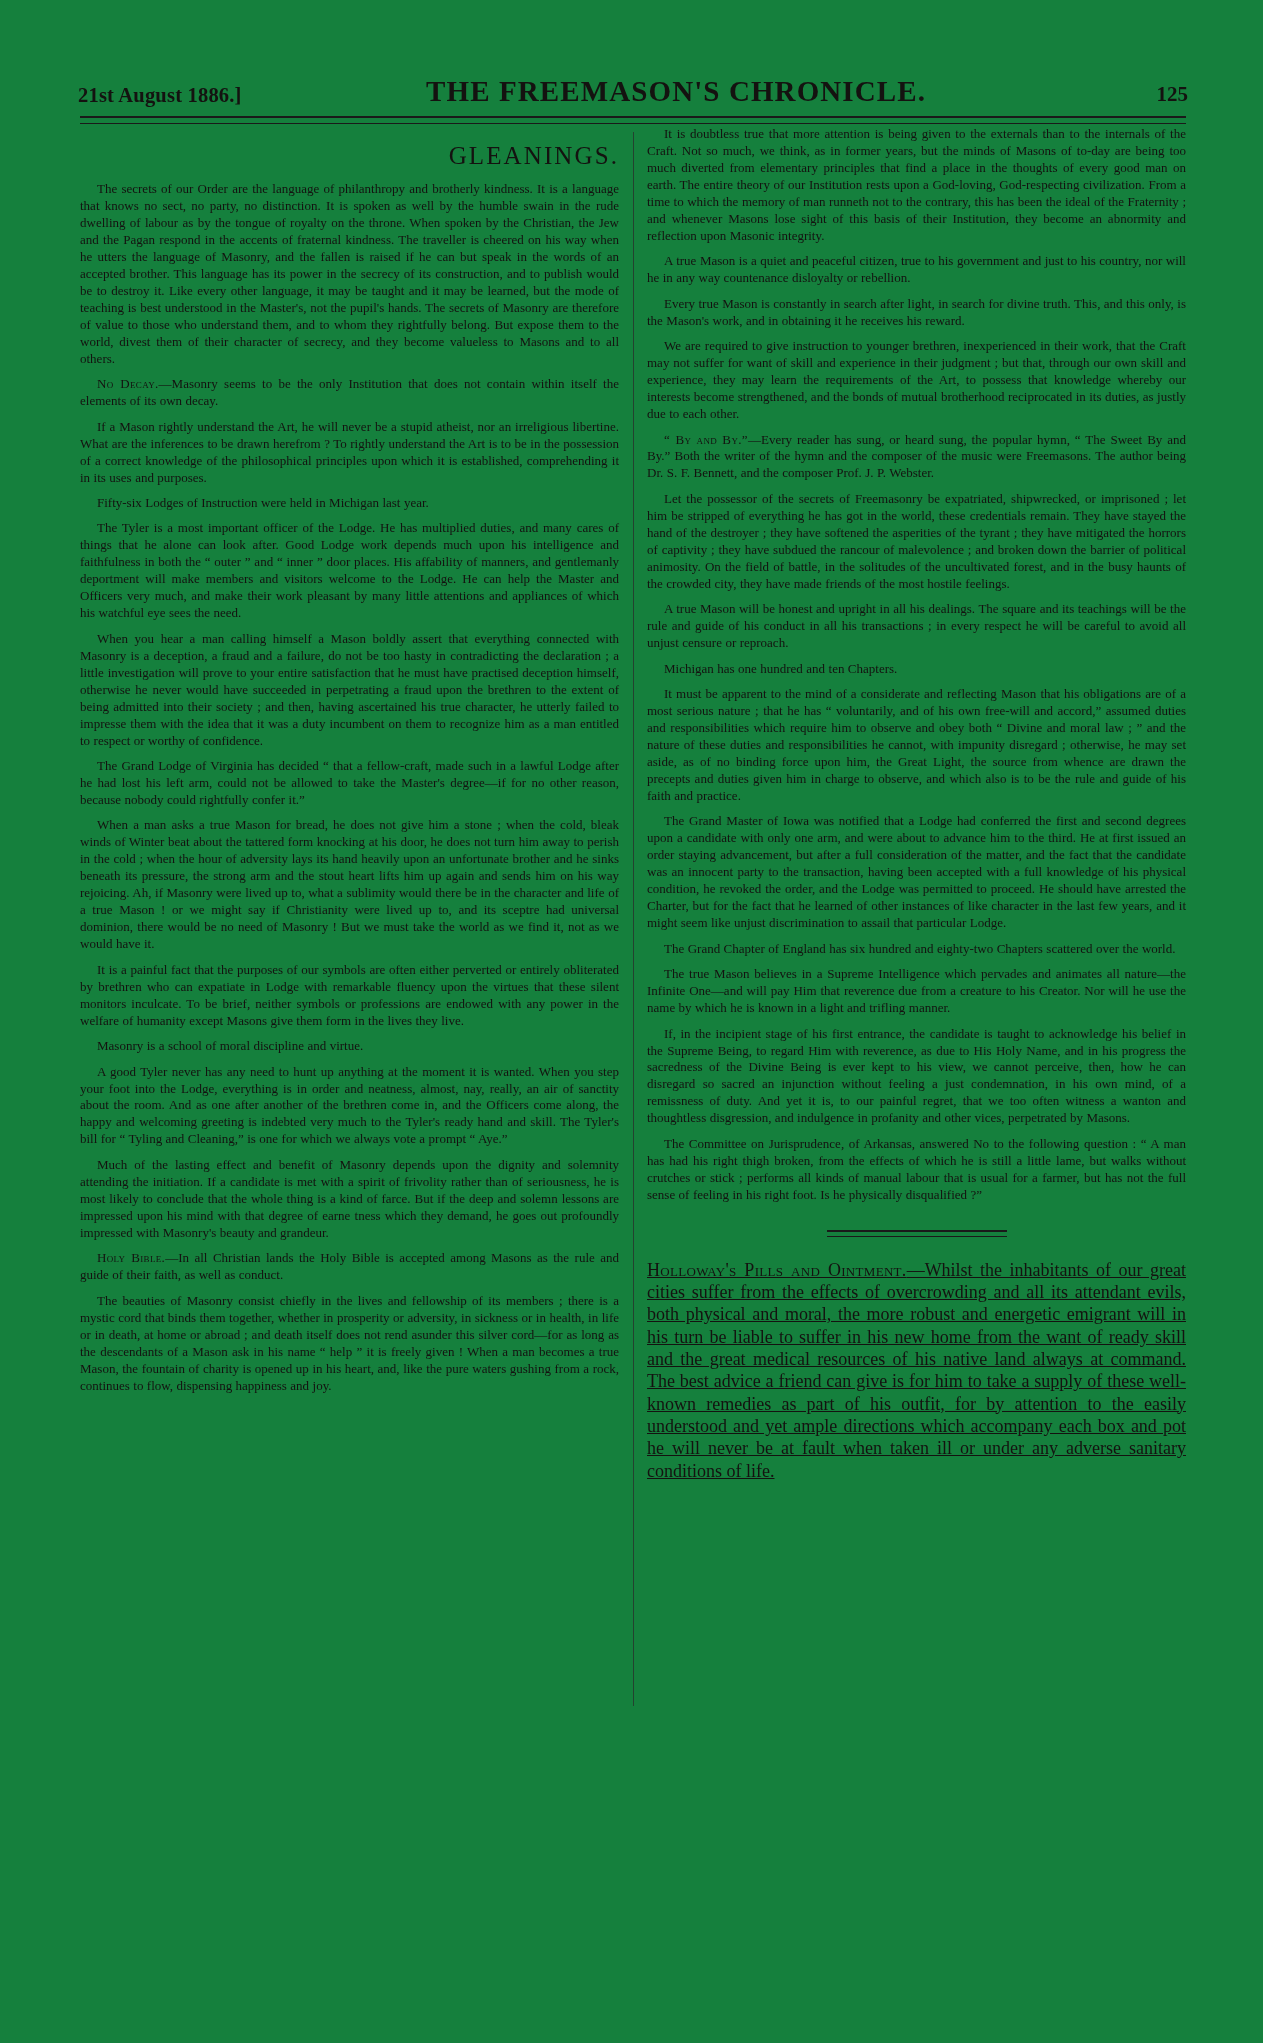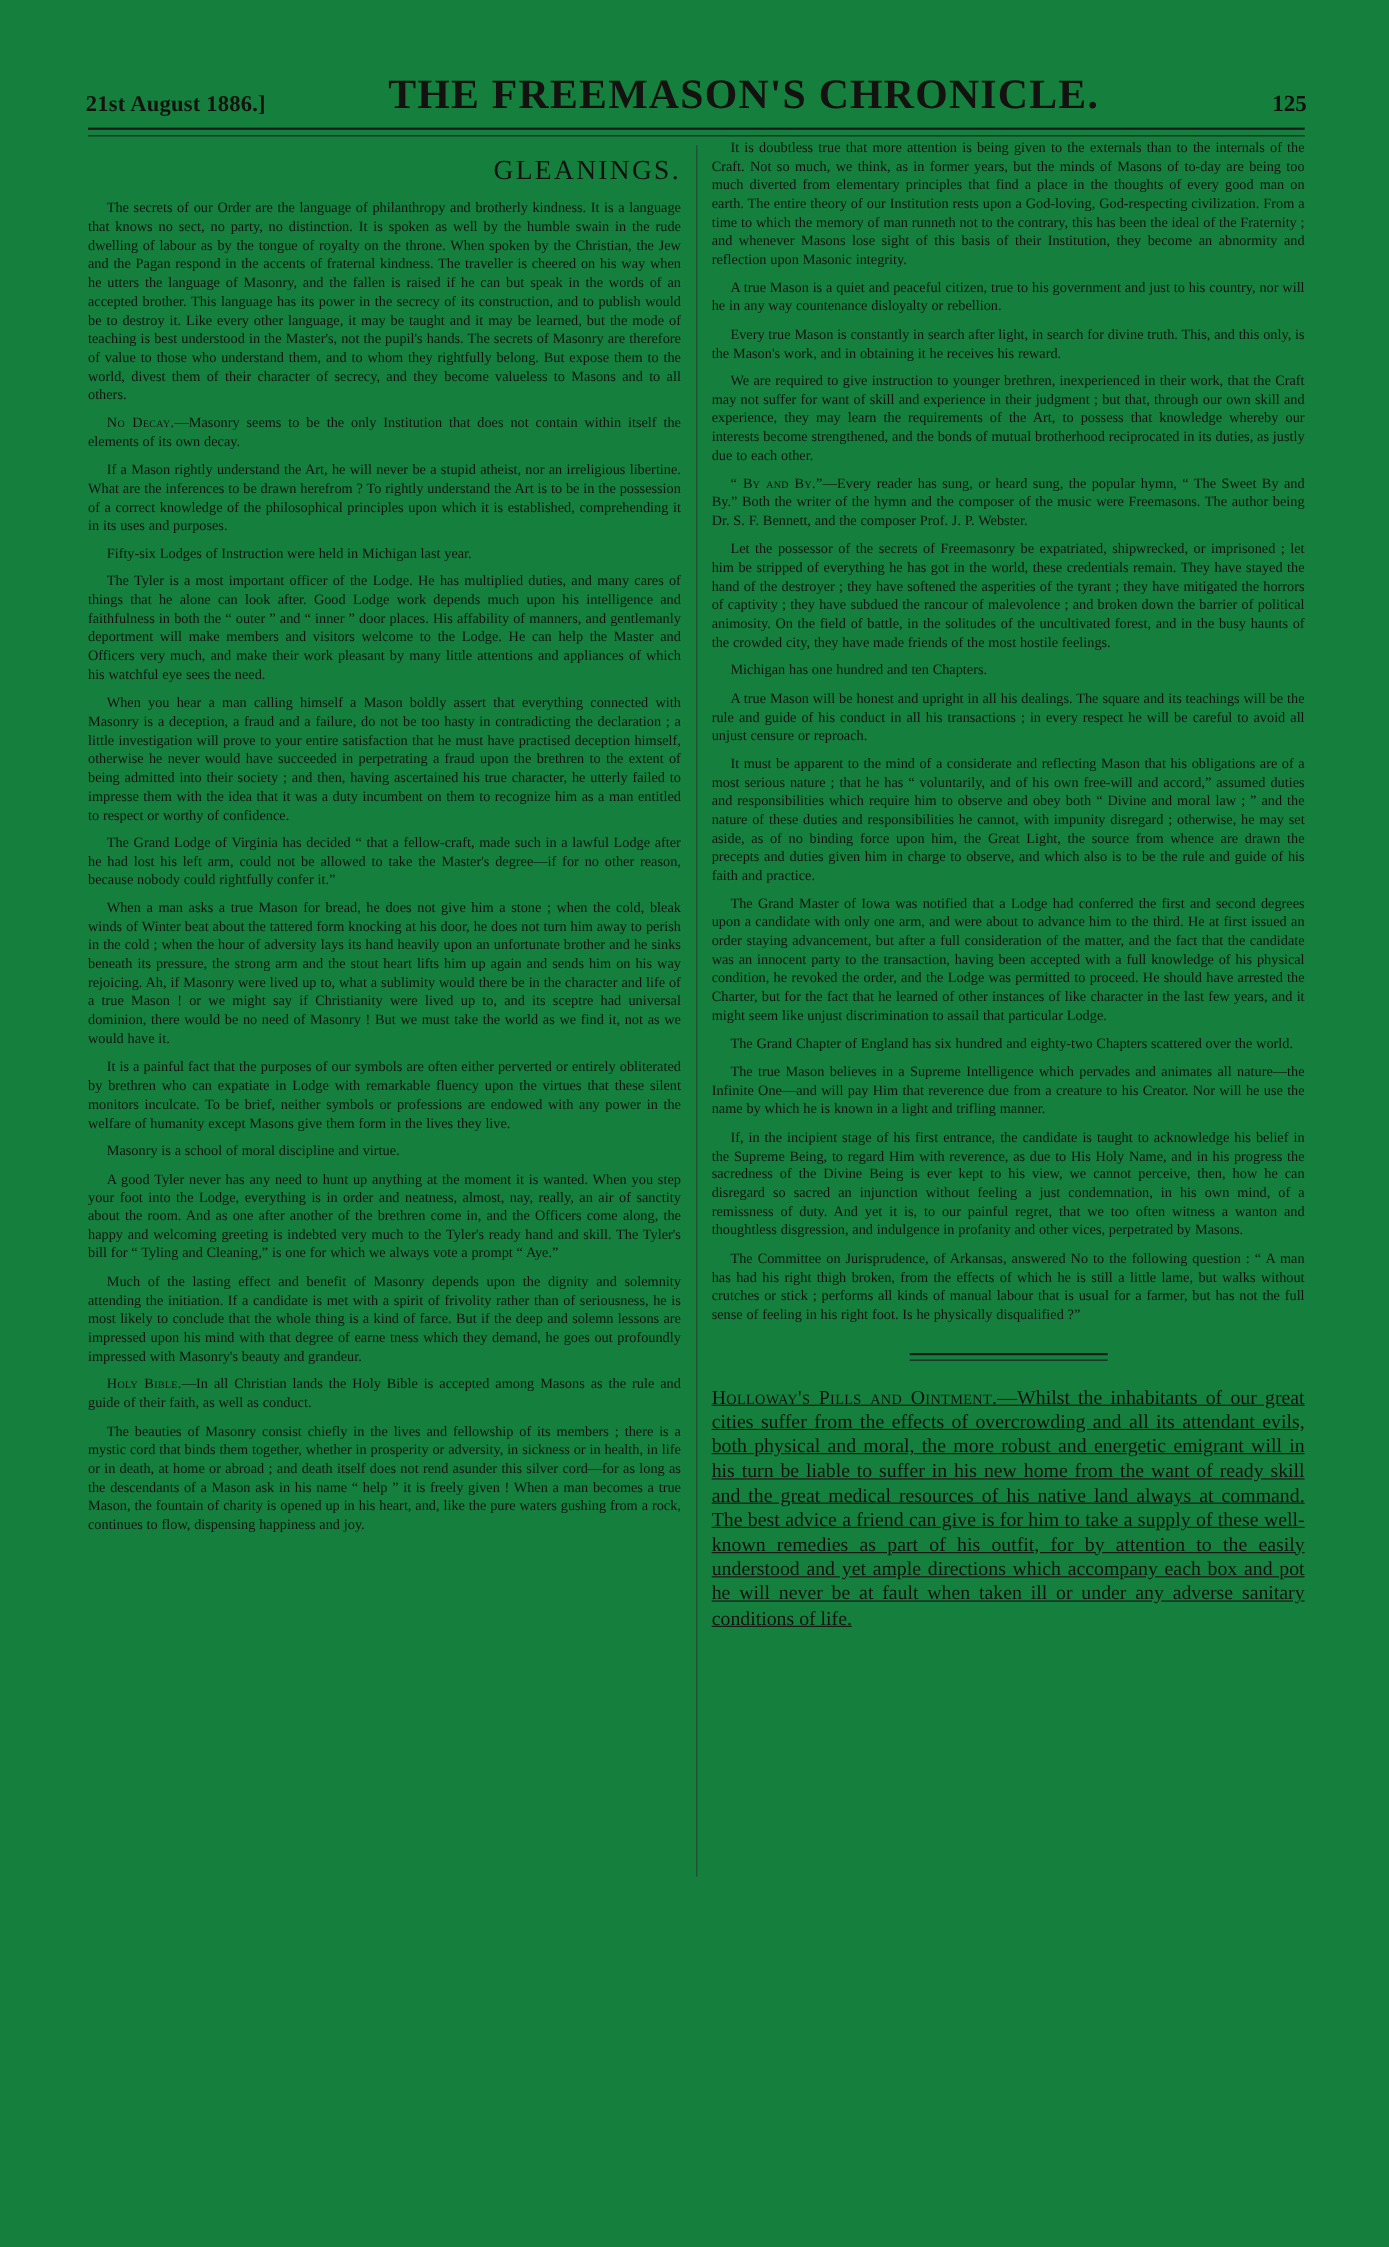--- a/index.html
+++ b/index.html
@@ -33,21 +33,21 @@
     justify-content: space-between;
   }
   .masthead-date {
     font-size: 20.5px;
     font-weight: bold;
     letter-spacing: .2px;
     white-space: nowrap;
     padding-bottom: 1px;
   }
   .masthead-title {
-    font-size: 38px;
+    font-size: 29px;
     font-weight: bold;
     letter-spacing: 1.1px;
     white-space: nowrap;
     margin-left: -46px;
     text-align: center;
   }
   .masthead-page {
     font-size: 21px;
     font-weight: bold;
     white-space: nowrap;
@@ -178,22 +178,22 @@
 
     <div class="col-divider"></div>
 
     <div class="col col-2">
       <p class="para">It is doubtless true that more attention is being given to the externals than to the internals of the Craft. Not so much, we think, as in former years, but the minds of Masons of to-day are being too much diverted from elementary principles that find a place in the thoughts of every good man on earth. The entire theory of our Institution rests upon a God-loving, God-respecting civilization. From a time to which the memory of man runneth not to the contrary, this has been the ideal of the Fraternity ; and whenever Masons lose sight of this basis of their Institution, they become an abnormity and reflection upon Masonic integrity.</p>
       <p class="para">A true Mason is a quiet and peaceful citizen, true to his government and just to his country, nor will he in any way countenance disloyalty or rebellion.</p>
       <p class="para">Every true Mason is constantly in search after light, in search for divine truth. This, and this only, is the Mason's work, and in obtaining it he receives his reward.</p>
       <p class="para">We are required to give instruction to younger brethren, inexperienced in their work, that the Craft may not suffer for want of skill and experience in their judgment ; but that, through our own skill and experience, they may learn the requirements of the Art, to possess that knowledge whereby our interests become strengthened, and the bonds of mutual brotherhood reciprocated in its duties, as justly due to each other.</p>
       <p class="para"><span class="smallcaps">“ By and By.”</span>—Every reader has sung, or heard sung, the popular hymn, “ The Sweet By and By.” Both the writer of the hymn and the composer of the music were Freemasons. The author being Dr. S. F. Bennett, and the composer Prof. J. P. Webster.</p>
       <p class="para">Let the possessor of the secrets of Freemasonry be expatriated, shipwrecked, or imprisoned ; let him be stripped of everything he has got in the world, these credentials remain. They have stayed the hand of the destroyer ; they have softened the asperities of the tyrant ; they have mitigated the horrors of captivity ; they have subdued the rancour of malevolence ; and broken down the barrier of political animosity. On the field of battle, in the solitudes of the uncultivated forest, and in the busy haunts of the crowded city, they have made friends of the most hostile feelings.</p>
+      <p class="para">A true Mason will be honest and upright in all his dealings. The square and its teachings will be the rule and guide of his conduct in all his transactions ; in every respect he will be careful to avoid all unjust censure or reproach.</p>
       <p class="para">Michigan has one hundred and ten Chapters.</p>
-      <p class="para">A true Mason will be honest and upright in all his dealings. The square and its teachings will be the rule and guide of his conduct in all his transactions ; in every respect he will be careful to avoid all unjust censure or reproach.</p>
       <p class="para">It must be apparent to the mind of a considerate and reflecting Mason that his obligations are of a most serious nature ; that he has “ voluntarily, and of his own free-will and accord,” assumed duties and responsibilities which require him to observe and obey both “ Divine and moral law ; ” and the nature of these duties and responsibilities he cannot, with impunity disregard ; otherwise, he may set aside, as of no binding force upon him, the Great Light, the source from whence are drawn the precepts and duties given him in charge to observe, and which also is to be the rule and guide of his faith and practice.</p>
       <p class="para">The Grand Master of Iowa was notified that a Lodge had conferred the first and second degrees upon a candidate with only one arm, and were about to advance him to the third. He at first issued an order staying advancement, but after a full consideration of the matter, and the fact that the candidate was an innocent party to the transaction, having been accepted with a full knowledge of his physical condition, he revoked the order, and the Lodge was permitted to proceed. He should have arrested the Charter, but for the fact that he learned of other instances of like character in the last few years, and it might seem like unjust discrimination to assail that particular Lodge.</p>
       <p class="para">The Grand Chapter of England has six hundred and eighty-two Chapters scattered over the world.</p>
       <p class="para">The true Mason believes in a Supreme Intelligence which pervades and animates all nature—the Infinite One—and will pay Him that reverence due from a creature to his Creator. Nor will he use the name by which he is known in a light and trifling manner.</p>
       <p class="para">If, in the incipient stage of his first entrance, the candidate is taught to acknowledge his belief in the Supreme Being, to regard Him with reverence, as due to His Holy Name, and in his progress the sacredness of the Divine Being is ever kept to his view, we cannot perceive, then, how he can disregard so sacred an injunction without feeling a just condemnation, in his own mind, of a remissness of duty. And yet it is, to our painful regret, that we too often witness a wanton and thoughtless disgression, and indulgence in profanity and other vices, perpetrated by Masons.</p>
       <p class="para">The Committee on Jurisprudence, of Arkansas, answered No to the following question : “ A man has had his right thigh broken, from the effects of which he is still a little lame, but walks without crutches or stick ; performs all kinds of manual labour that is usual for a farmer, but has not the full sense of feeling in his right foot. Is he physically disqualified ?”</p>
 
       <div class="advert-rule"></div>
 
       <p class="advert"><span class="smallcaps">Holloway's Pills and Ointment.</span><span>—Whilst the inhabitants of our great cities suffer from the effects of overcrowding and all its attendant evils, both physical and moral, the more robust and energetic emigrant will in his turn be liable to suffer in his new home from the want of ready skill and the great medical resources of his native land always at command. The best advice a friend can give is for him to take a supply of these well-known remedies as part of his outfit, for by attention to the easily understood and yet ample directions which accompany each box and pot he will never be at fault when taken ill or under any adverse sanitary conditions of life.</span></p>

